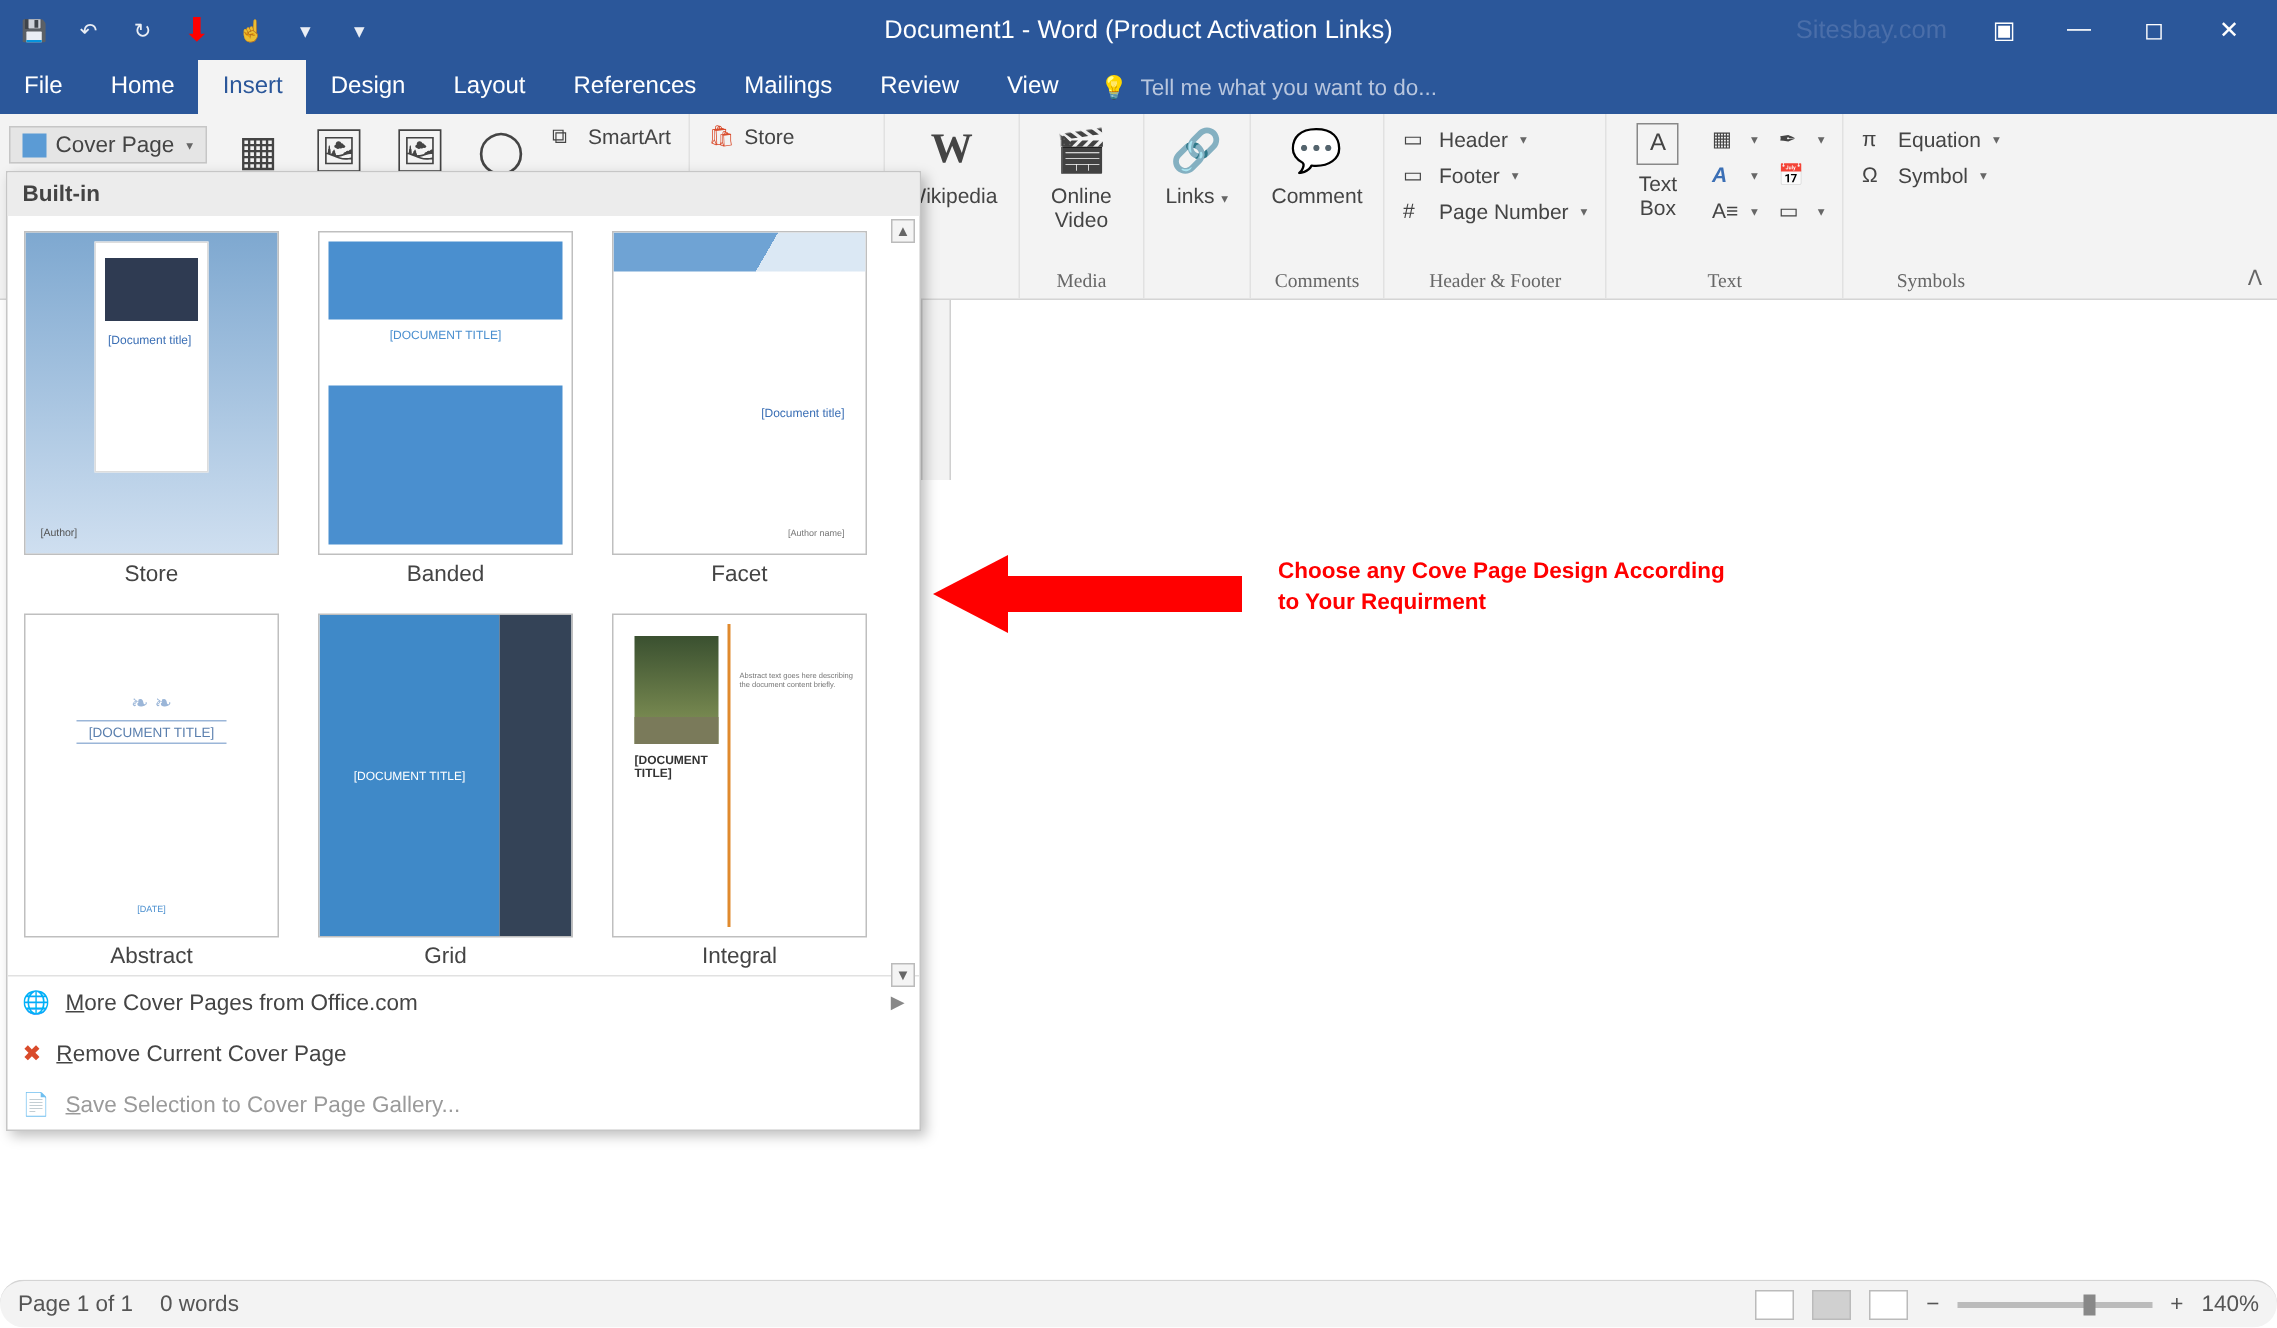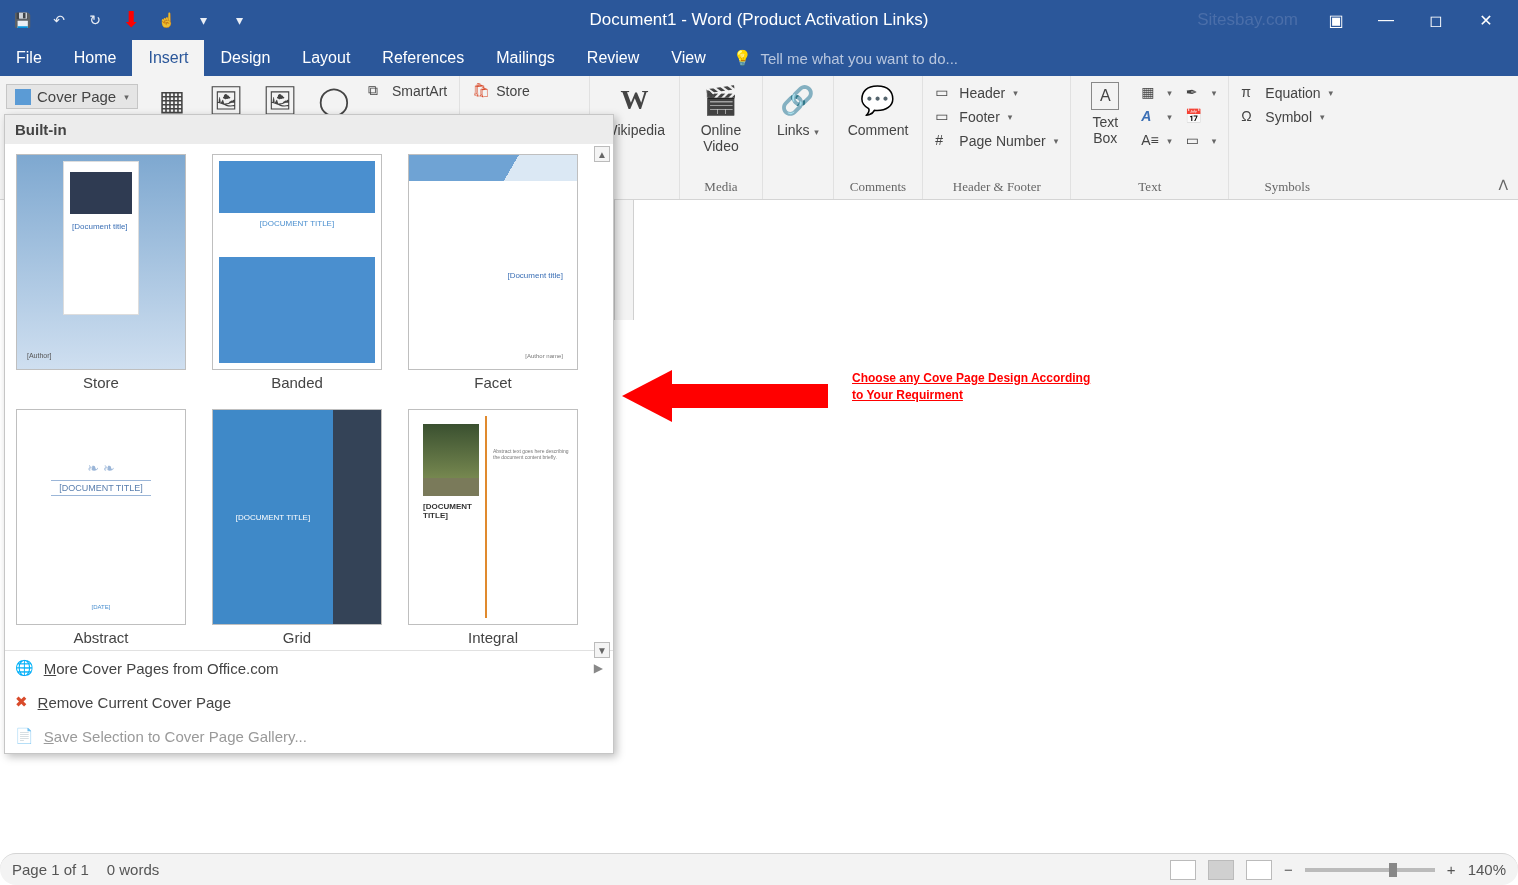--- a/index.html
+++ b/index.html
@@ -84,21 +84,21 @@
 .t-integral .side { position: absolute; top: 38px; left: 84px; right: 8px; font-size: 5px; color: #777; line-height: 1.2; }
 
 
 .ruler-v { position: absolute; left: 614px; top: 200px; width: 20px; height: 120px; border-right: 1px solid #d0d0d0; border-left: 1px solid #d0d0d0; background: #f3f3f3; }
 
 
 .annotation { position: absolute; top: 370px; left: 622px; display: flex; align-items: flex-start; gap: 24px; }
 .big-arrow { width: 206px; height: 50px; position: relative; }
 .big-arrow .shaft { position: absolute; left: 48px; top: 14px; width: 158px; height: 24px; background: #ff0000; }
 .big-arrow .head { position: absolute; left: 0; top: 0; width: 0; height: 0; border-top: 26px solid transparent; border-bottom: 26px solid transparent; border-right: 50px solid #ff0000; }
-.annotation-text { color: #ff0000; font-size: 12px; font-weight: bold; line-height: 1.4; max-width: 400px; text-decoration: underline; }
+.annotation-text { color: #ff0000; font-size: 15px; font-weight: bold; line-height: 1.4; max-width: 400px; }
 
 
 .statusbar { position: absolute; left: 0; right: 0; bottom: 0; height: 32px; background: #f3f3f3; border-top: 1px solid #d4d4d4; display: flex; align-items: center; padding: 0 12px; font-size: 15px; color: #555; gap: 18px; border-radius: 16px; }
 .statusbar .right { margin-left: auto; display: flex; align-items: center; gap: 12px; }
 .view-btn { width: 26px; height: 20px; border: 1px solid #bbb; background: #fff; }
 .view-btn.active { background: #d0d0d0; }
 .zoom-slider { width: 130px; height: 4px; background: #bbb; position: relative; }
 .zoom-slider .knob { position: absolute; left: 84px; top: -5px; width: 8px; height: 14px; background: #888; }
 
 

